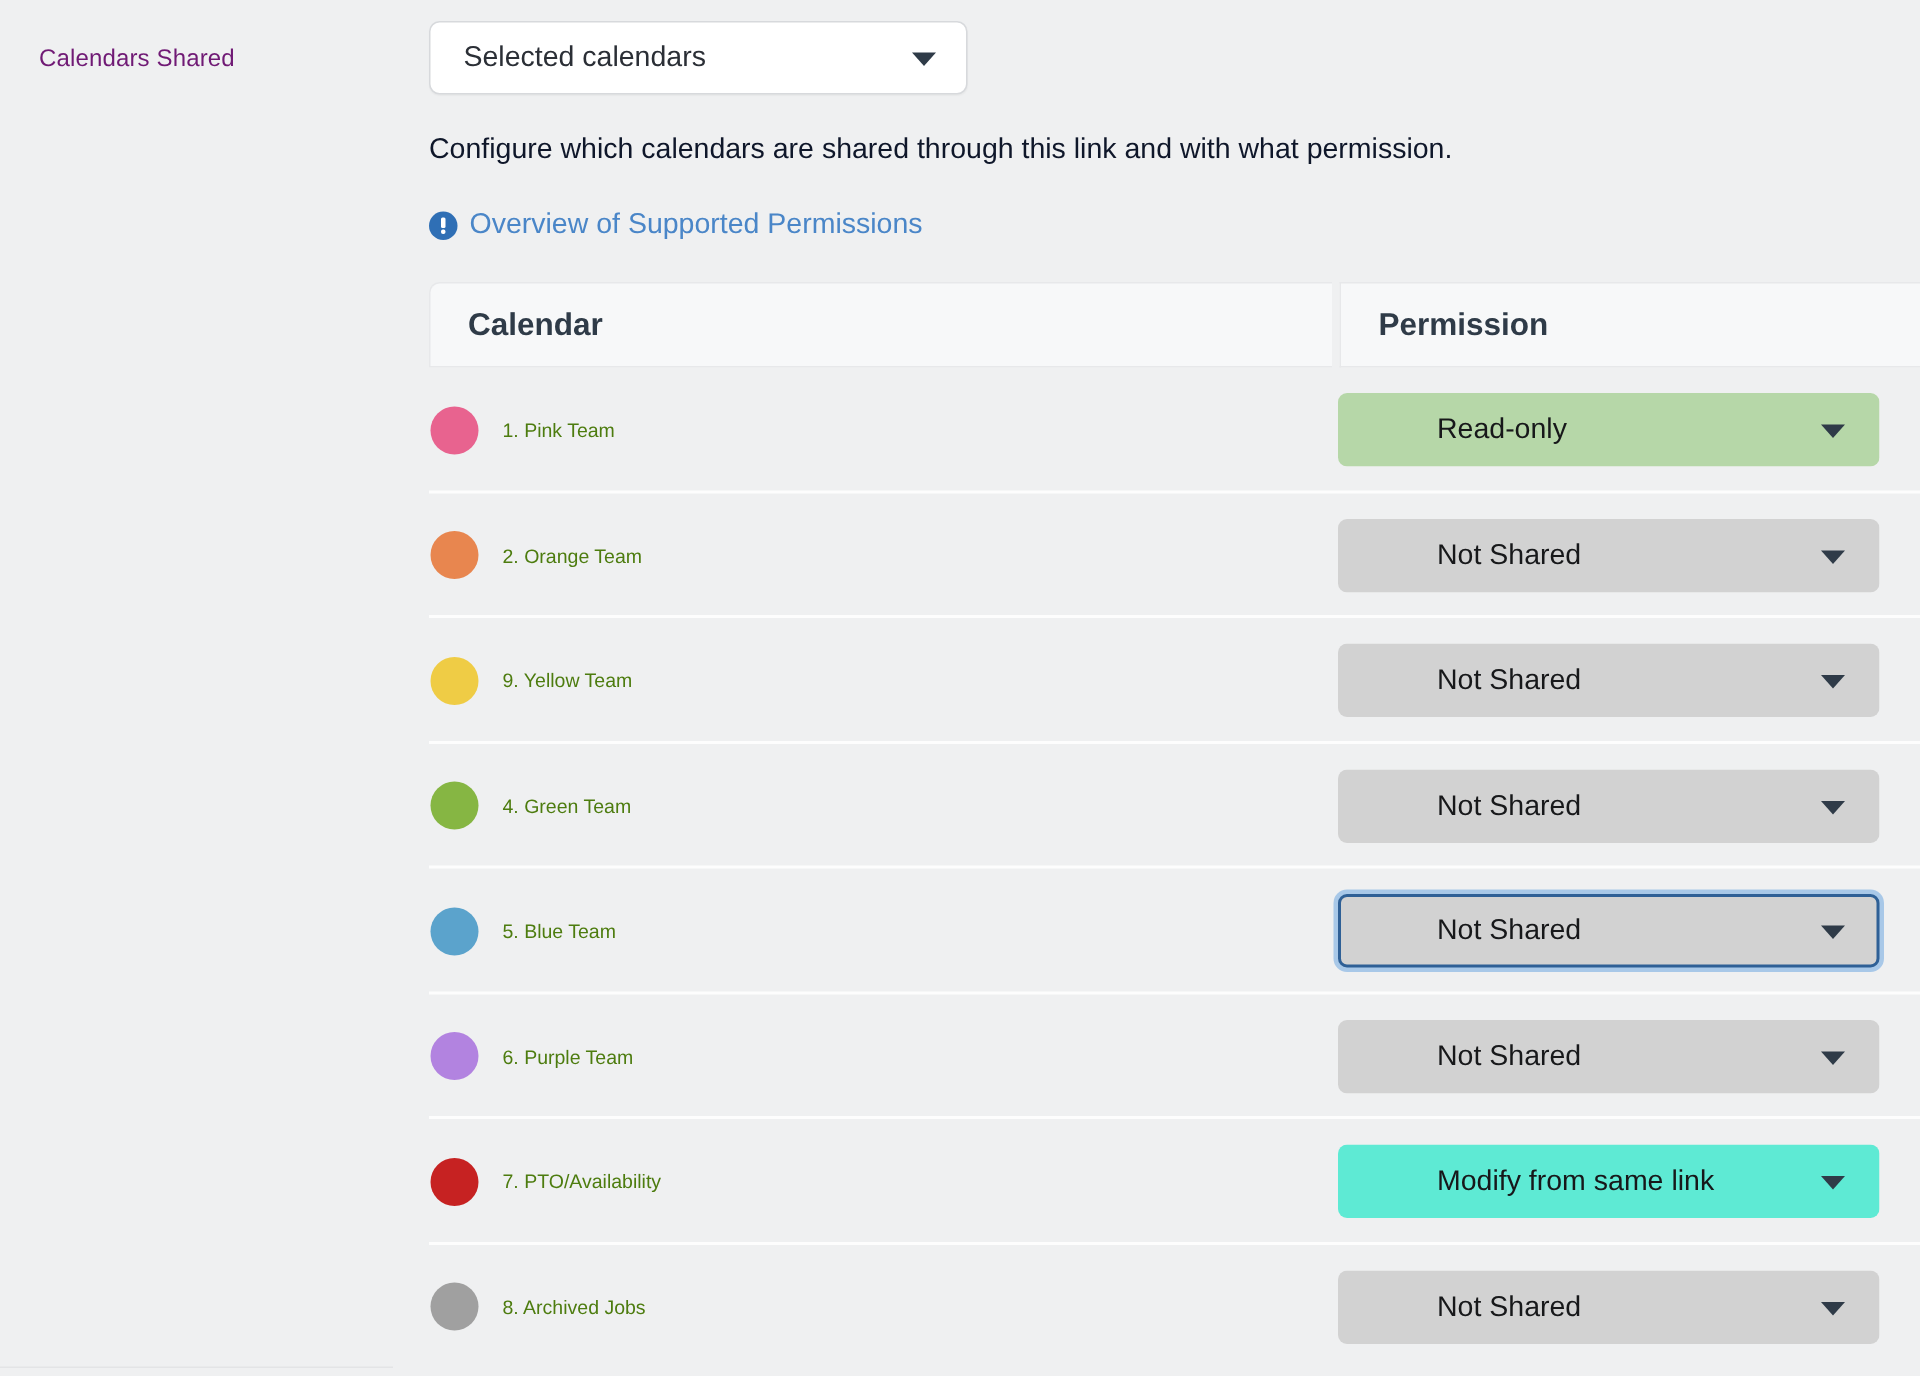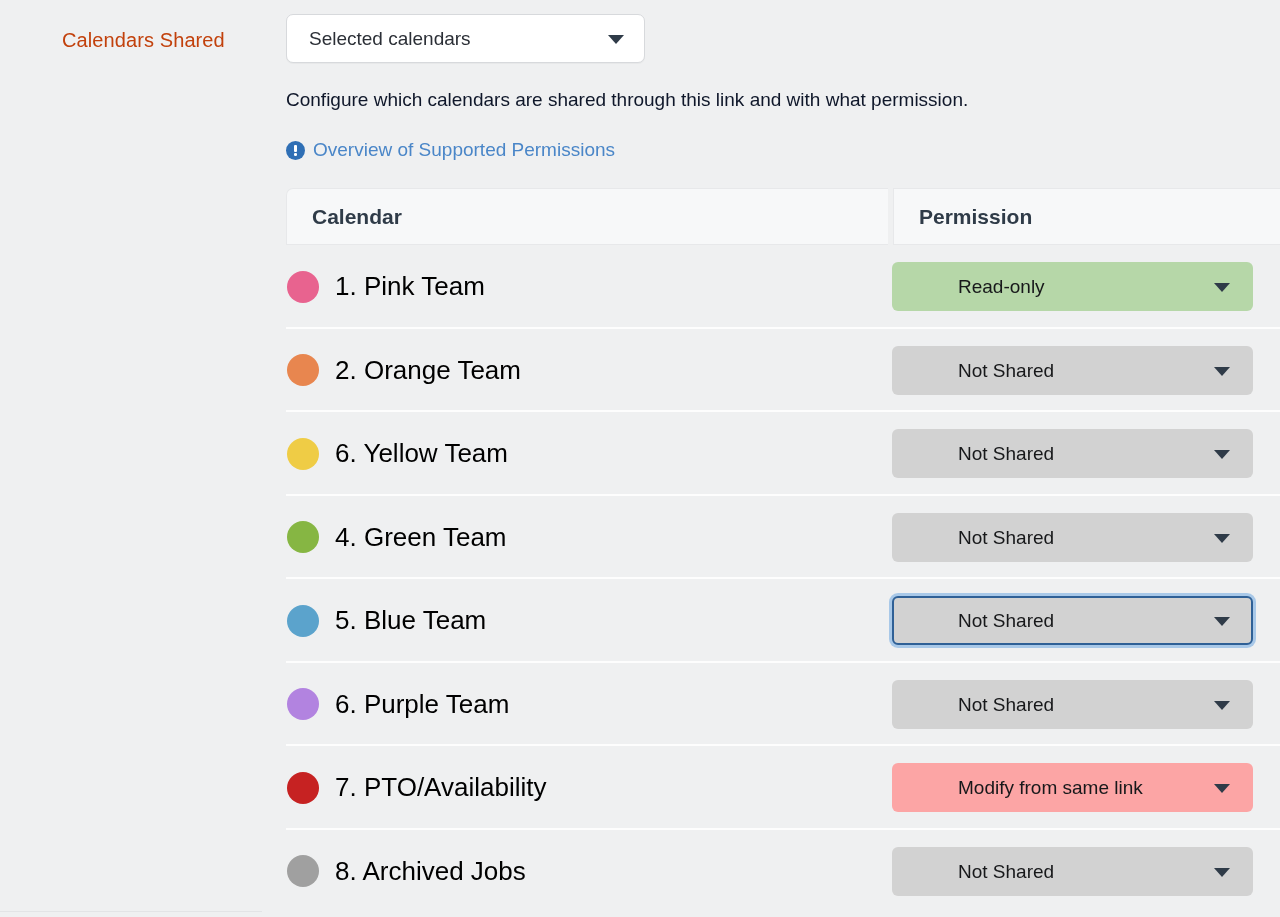--- a/index.html
+++ b/index.html
@@ -30,26 +30,25 @@
   }
   .label-col .bottom-rule {
     position: absolute;
     left: 0; bottom: 0;
     width: 262px; height: 1px;
     background: #e3e4e6;
   }
   .field-label {
     position: absolute;
     left: 26px; top: 27px;
-    font-size: 20px;
+    font-size: 16px;
     line-height: 26px;
-    color: #c2410c;
+    color: #701a75;
     letter-spacing: .1px;
     white-space: nowrap;
-    margin-left: 36px;
   }
 
   
   .content-col {
     position: absolute;
     left: 286px; top: 0;
     width: 994px;
   }
 
   
@@ -184,22 +183,22 @@
     align-items: center;
     gap: 16px;
     padding-left: 1px;
   }
   .dot {
     width: 32px; height: 32px;
     border-radius: 50%;
     flex: 0 0 auto;
   }
   .cal-name {
-    font-size: 26px;
-    color: #000000;
+    font-size: 13px;
+    color: #4d7c0f;
     white-space: nowrap;
     cursor: pointer;
   }
 
   .perm-cell {
     position: absolute;
     left: 606px; top: 0;
     height: 83.5px;
     display: flex;
     align-items: center;
@@ -217,21 +216,21 @@
     position: absolute;
     left: 21px; top: 0;
     line-height: 47px;
     font-size: 19px;
     color: #17181a;
     white-space: nowrap;
     margin-left: 44px;
   }
   .perm-select .caret { right: 22px; top: 20px; }
   .perm-select.green  { background: #b6d7a8; }
-  .perm-select.purple { background: #fca5a5; }
+  .perm-select.purple { background: #5eead4; }
   .perm-select.focused {
     border: 2px solid #2f6096;
     box-shadow: 0 0 0 3px #a8c8e8;
   }
   .perm-select.focused .ps-text { left: 20px; line-height: 45px; }
   .perm-select.focused .caret { right: 21px; top: 19px; }
 </style>
 </head>
 <body>
 
@@ -286,21 +285,21 @@
             <div class="perm-cell">
               <div class="perm-select">
                 <span class="ps-text">Not Shared</span>
                 <span class="caret"></span>
               </div>
             </div>
           </div>
           <div class="trow">
             <div class="cal-cell">
               <span class="dot" style="background: rgb(239, 204, 69);"></span>
-              <span class="cal-name">6. Yellow Team</span>
+              <span class="cal-name">9. Yellow Team</span>
             </div>
             <div class="perm-cell">
               <div class="perm-select">
                 <span class="ps-text">Not Shared</span>
                 <span class="caret"></span>
               </div>
             </div>
           </div>
           <div class="trow">
             <div class="cal-cell">

